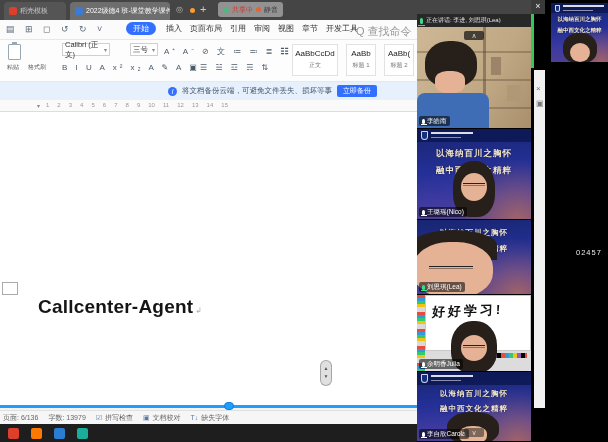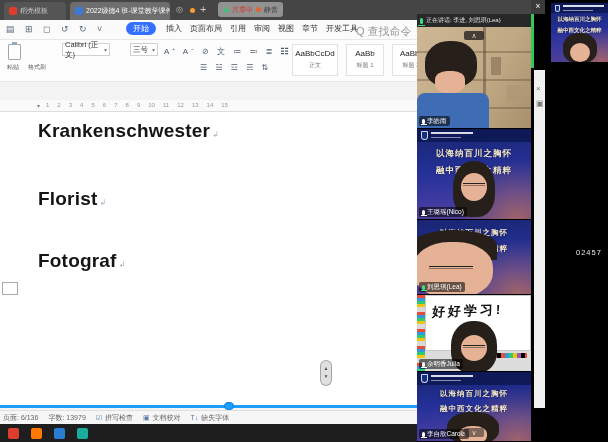--- a/index.html
+++ b/index.html
@@ -34,21 +34,21 @@
 
   
   .ribbon { position:absolute; left:0; top:40px; width:545px; height:42px; background:#fdfdfd; border-bottom:1px solid #e8e8e8; }
   .clip { position:absolute; left:8px; top:4px; width:13px; height:16px; background:#fff; border:1px solid #9aa7b5; border-radius:1px; }
   .clip::before { content:""; position:absolute; left:3px; top:-3px; width:5px; height:3px; background:#9aa7b5; }
   .glabel { font-size:6px; color:#666; position:absolute; }
   .combo { position:absolute; top:3px; height:13px; background:#fff; border:1px solid #d0d0d0; font-size:7.5px; color:#333; display:flex; align-items:center; justify-content:space-between; padding:0 2px; }
   .combo .car { color:#888; font-size:6px; }
   .irow { position:absolute; font-size:8px; color:#4a5a6a; letter-spacing:3px; white-space:nowrap; }
   .styles { position:absolute; left:292px; top:4px; display:flex; gap:8px; }
-  .stybox { width:38px; height:32px; border:1px solid #e2e2e2; background:#fff; text-align:center; cursor:pointer; }
+  .stybox { width:30px; height:32px; border:1px solid #e2e2e2; background:#fff; text-align:center; cursor:pointer; }
   .stybox.w { width:46px; }
   .stybox .prev { font-size:8px; color:#222; margin-top:4px; white-space:nowrap; overflow:hidden; }
   .stybox .lbl { font-size:6px; color:#777; margin-top:3px; }
 
   
   .bkbar { position:absolute; left:0; top:82px; width:545px; height:18px; background:#e7f1fd; display:flex; align-items:center; justify-content:center; gap:5px; }
   .binfo { width:9px; height:9px; border-radius:50%; background:#3370ff; color:#fff; font-size:7px; text-align:center; line-height:9px; font-style:italic; }
   .btext { font-size:7.5px; color:#44566b; }
   .bbtn { height:12px; background:#3370ff; color:#fff; font-size:7px; border-radius:2px; padding:0 6px; line-height:12px; cursor:pointer; }
 
@@ -165,20 +165,21 @@
     <span class="glabel" style="left:28px;top:23px">格式刷</span>
     <div class="combo" style="left:62px;width:48px">
       <span>Calibri (正文)</span>
         <span class="car">▾</span>
     </div>
     <div class="combo" style="left:130px;width:28px">
       <span>三号</span>
         <span class="car">▾</span>
     </div>
     <span class="irow" style="left:164px;top:5px">A⁺ A⁻ ⊘ 文 ≔ ≕ ≣ ☷</span>
+    <span class="irow" style="left:62px;top:23px">B I U A x² x₂ A ✎ A ▣</span>
     <span class="irow" style="left:200px;top:23px">☰ ☱ ☲ ☴ ⇅</span>
     <div class="styles">
       <div class="stybox w">
         <div class="prev">AaBbCcDd</div>
         <div class="lbl">正文</div>
       </div>
       <div class="stybox">
         <div class="prev">AaBb</div>
         <div class="lbl">标题 1</div>
       </div>
@@ -186,20 +187,25 @@
         <div class="prev">AaBb(</div>
         <div class="lbl">标题 2</div>
       </div>
       <div class="stybox">
         <div class="prev">AaBbC</div>
         <div class="lbl">标题 3</div>
       </div>
     </div>
   </div>
 
+  <div class="bkbar">
+    <span class="binfo">i</span>
+    <span class="btext">将文档备份云端，可避免文件丢失、损坏等事</span>
+    <span class="bbtn">立即备份</span>
+  </div>
 
   <div class="ruler">
     <span class="rmark">▾</span>
     <div class="rnums">
         <span>1</span>
         <span>2</span>
         <span>3</span>
         <span>4</span>
         <span>5</span>
         <span>6</span>
@@ -209,24 +215,22 @@
         <span>10</span>
         <span>11</span>
         <span>12</span>
         <span>13</span>
         <span>14</span>
         <span>15</span>
       </div>
   </div>
 
   <div class="page">
-    <div class="dline" style="top:8px"><span>Krankenschwester</span><span class="pmark">↲</span></div>
-    <div class="dline" style="top:76px"><span>Florist</span><span class="pmark">↲</span></div>
-    <div class="dline" style="top:138px"><span>Fotograf</span><span class="pmark">↲</span></div>
     <div class="emptybox"></div>
+    <div class="dline" style="top:184px"><span>Callcenter-Agent</span><span class="pmark">↲</span></div>
     <div class="anchor">▲ ▼</div>
   </div>
 
   <div class="hscroll">
     <div class="knob"></div>
   </div>
 
   <div class="sbar">
     <span>页面: 6/136</span>
     <span>字数: 13979</span>

